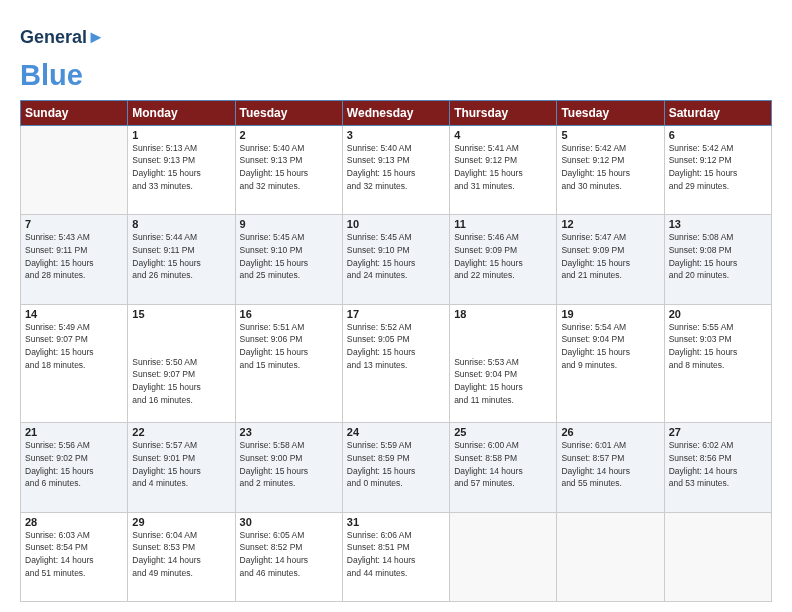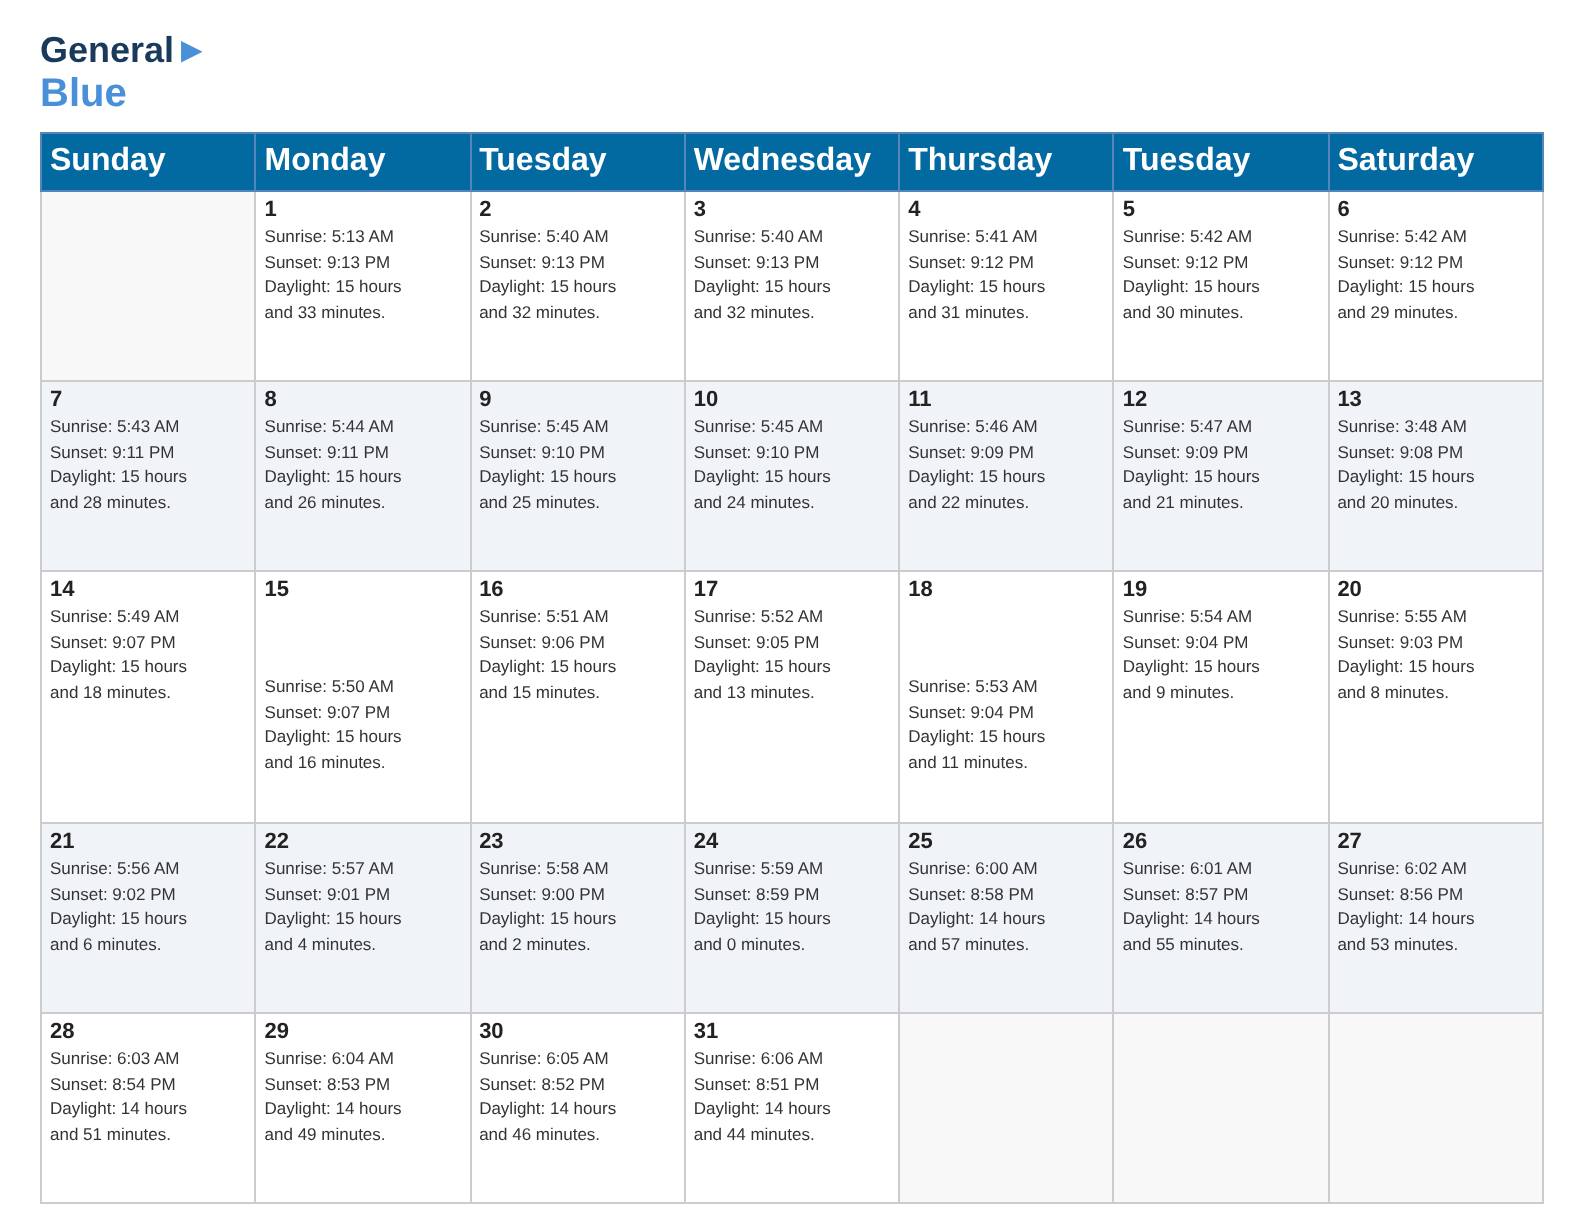--- a/index.html
+++ b/index.html
@@ -26,20 +26,21 @@
     .logo {
       display: flex;
       flex-direction: column;
       align-items: flex-start;
     }
     .logo-text {
       font-size: 18px;
       font-weight: bold;
       color: #1a3a5c;
       line-height: 1.1;
+      margin-top: 12px;
     }
     .logo-text span {
       color: #4a90d9;
     }
     .title-block {
       text-align: right;
     }
     .calendar-title {
       font-size: 36px;
       font-weight: bold;
@@ -51,23 +52,23 @@
       color: #333;
     }
     .calendar {
       flex: 1;
       border: 1px solid #ccc;
       border-collapse: collapse;
       width: 100%;
       table-layout: fixed;
     }
     .calendar th {
-      background: #0369a1;
+      background: #7f1d1d;
       color: #fff;
-      font-size: 16px;
+      font-size: 12px;
       padding: 5px 4px;
       text-align: left;
       border: 1px solid #5585ba;
     }
     .calendar td {
       border: 1px solid #ccc;
       vertical-align: top;
       padding: 3px 4px;
       font-size: 9px;
       color: #333;
@@ -98,21 +99,21 @@
 
 <div class="page">
   <div class="header">
     <div class="logo">
       <div style="display:flex;align-items:center;">
         <span class="logo-text">
           <span style="color:#1a3a5c;">General</span><span style="color:#4a90d9;">►</span>
         </span>
       </div>
       <div style="display:flex;align-items:center;">
-        <span class="logo-text" style="color:#4a90d9;font-size:20px;font-weight:bold;">Blue</span>
+        <span class="logo-text" style="color:#4a90d9;font-size:29px;font-weight:bold;">Blue</span>
       </div>
     </div>
     <div class="title-block">
       <div class="calendar-title"></div>
       <div class="calendar-subtitle"></div>
     </div>
   </div>
 
   <table class="calendar">
     <thead>
@@ -210,21 +211,21 @@
           </td>
           <td>
             <span class="day-num">12</span>
             <div class="day-info" style="white-space: pre-line;">Sunrise: 5:47 AM
 Sunset: 9:09 PM
 Daylight: 15 hours
 and 21 minutes.</div>
           </td>
           <td>
             <span class="day-num">13</span>
-            <div class="day-info" style="white-space: pre-line;">Sunrise: 3:48 AM
+            <div class="day-info" style="white-space: pre-line;">Sunrise: 5:08 AM
 Sunset: 9:08 PM
 Daylight: 15 hours
 and 20 minutes.</div>
           </td>
         </tr>
         <tr>
           <td>
             <span class="day-num">14</span>
             <div class="day-info" style="white-space: pre-line;">Sunrise: 5:49 AM
 Sunset: 9:07 PM

